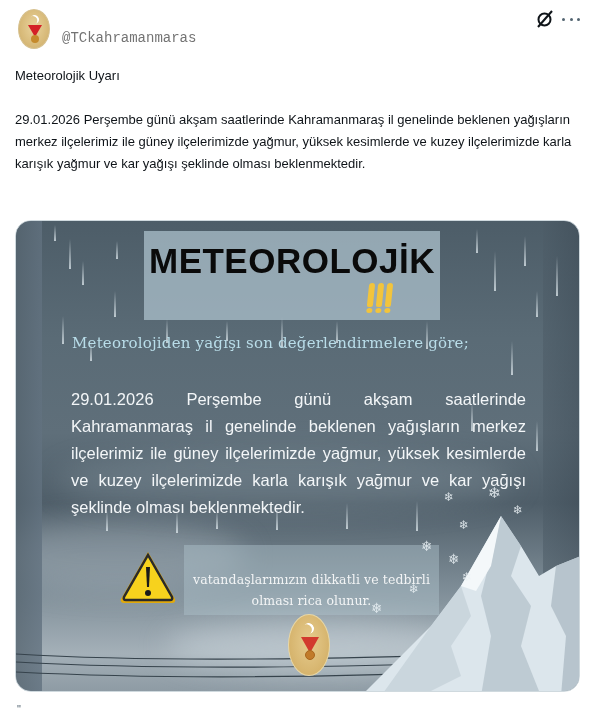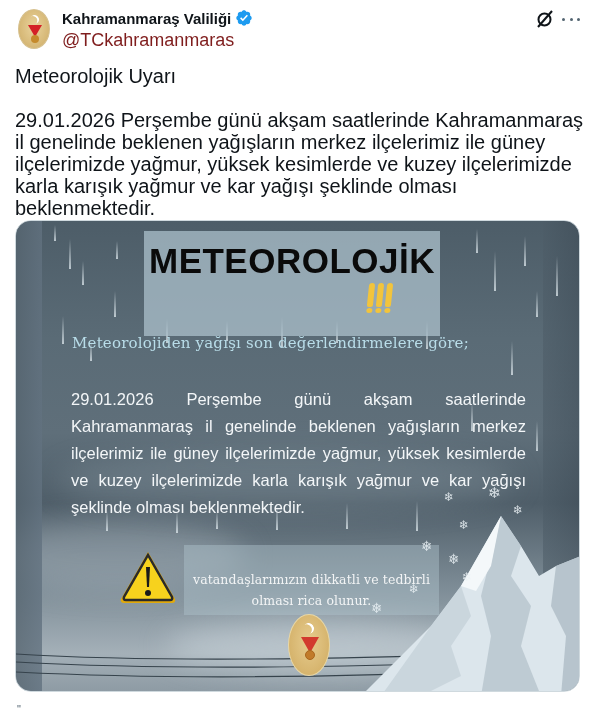--- a/index.html
+++ b/index.html
@@ -12,39 +12,39 @@
             border: 1px solid #d6c08e; }
   .avatar .crescent { position: absolute; left: 11px; top: 5px; width: 9px; height: 9px; border-radius: 50%;
             box-shadow: -2px 0 0 0 #ffffff inset; transform: rotate(-30deg); }
   .avatar .medal-ribbon { position: absolute; left: 9px; top: 15px; width: 0; height: 0;
             border-left: 7px solid transparent; border-right: 7px solid transparent; border-top: 12px solid #d42027; }
   .avatar .medal { position: absolute; left: 12px; top: 25px; width: 8px; height: 8px; border-radius: 50%; background: #c58a2c; }
 
   .name-row { position: absolute; left: 62px; top: 9px; display: flex; align-items: center; }
   .display-name { font-weight: 700; font-size: 15px; color: #0f1419; letter-spacing: 0; }
   .verified { margin-left: 4px; width: 18px; height: 18px; }
-  .handle { position: absolute; left: 62px; top: 30px; font-size: 18px; color: #7f1d1d; }
+  .handle { position: absolute; left: 62px; top: 30px; font-size: 14px; color: #737373; font-family: Liberation Mono, monospace; }
 
   .grok-btn { position: absolute; left: 535px; top: 9px; width: 20px; height: 20px; }
   .more-btn { position: absolute; left: 562px; top: 10px; width: 18px; height: 18px; display: flex; align-items: center; justify-content: space-between; }
   .more-btn span { width: 3px; height: 3px; background: #536471; border-radius: 50%; }
 
-  .tweet-text { position: absolute; left: 15px; top: 65px; width: 572px; font-size: 20px; line-height: 22px; color: #0f1419; }
+  .tweet-text { position: absolute; left: 15px; top: 65px; width: 572px; font-size: 13px; line-height: 22px; color: #0f1419; }
   .tweet-text p { margin: 0; }
   .tweet-text .gap { height: 22px; }
 
   .media { position: absolute; left: 15px; top: 220px; width: 565px; height: 472px; border-radius: 16px; overflow: hidden;
            border: 1px solid #cfd9de;
            background: linear-gradient(180deg, #4d5d68 0%, #5a6b76 25%, #5f6f7a 45%, #4f5e69 60%, #7d8c96 78%, #a4b0b8 92%, #8e9ba4 100%); }
   .media .fold-left { position: absolute; left: 0; top: 0; width: 26px; height: 100%; background: linear-gradient(90deg, #566570, #627280); opacity: .8; }
   .media .fold-right { position: absolute; right: 0; top: 0; width: 36px; height: 100%; background: linear-gradient(90deg, #4d5c67, #3e4c57); opacity: .55; }
   .media .cloud { position: absolute; border-radius: 50%; background: rgba(180,192,200,.35); filter: blur(14px); }
   .rain { position: absolute; width: 1.5px; background: linear-gradient(180deg, rgba(255,255,255,0), rgba(225,235,240,.75)); }
 
-  .title-box { position: absolute; left: 128px; top: 10px; width: 296px; height: 105px; background: rgba(175,195,207,.72); }
+  .title-box { position: absolute; left: 128px; top: 10px; width: 296px; height: 89px; background: rgba(175,195,207,.72); }
   .title-line1 { position: absolute; left: 0; top: 12px; width: 100%; text-align: center; font-weight: 700; font-size: 35px; line-height: 36px; color: #0a0a0a; letter-spacing: .5px; }
   .title-line2 { position: absolute; left: 0; top: 48px; width: 100%; text-align: center; font-weight: 700; font-size: 35px; line-height: 36px; color: #0a0a0a; }
   .excl { position: absolute; left: 224px; top: 52px; display: flex; gap: 3px; }
   .excl span { display: block; width: 6px; height: 24px; background: #f2c43c; border-radius: 3px 3px 2px 2px; position: relative; transform: skewX(-6deg); }
   .excl span::after { content: ""; position: absolute; left: 0; bottom: -6px; width: 6px; height: 5px; background: #f2c43c; border-radius: 50%; }
 
   .subtitle { position: absolute; left: 56px; top: 113px; font-family: "DejaVu Serif", serif; font-size: 15px; color: #b9dde9; letter-spacing: .2px; }
 
   .body-text { position: absolute; left: 55px; top: 165px; width: 455px; font-size: 16.5px; line-height: 27px; color: #f3f6f8; text-align: justify; text-align-last: left; }
 
@@ -67,27 +67,20 @@
   .footer-glyph { position: absolute; left: 17px; top: 703px; font-size: 11px; color: #536471; }
 </style>
 </head>
 <body>
 
 <div class="header">
   <div class="avatar">
     <div class="crescent"></div>
     <div class="medal-ribbon"></div>
     <div class="medal"></div>
-  </div>
-  <div class="name-row">
-    <span class="display-name">Kahramanmaraş Valiliği</span>
-    <svg class="verified" viewBox="0 0 22 22">
-      <path fill="#1d9bf0" d="M20.4 11c0-1.3-.8-2.5-2-3 .4-1.3.1-2.7-.8-3.6-.9-.9-2.3-1.2-3.6-.8-.5-1.2-1.7-2-3-2s-2.5.8-3 2c-1.3-.4-2.7-.1-3.6.8-.9.9-1.2 2.3-.8 3.6-1.2.5-2 1.7-2 3s.8 2.5 2 3c-.4 1.3-.1 2.7.8 3.6.9.9 2.3 1.2 3.6.8.5 1.2 1.7 2 3 2s2.5-.8 3-2c1.3.4 2.7.1 3.6-.8.9-.9 1.2-2.3.8-3.6 1.2-.5 2-1.7 2-3z"></path>
-      <path fill="#fff" d="M9.6 14.9l-3.4-3.4 1.3-1.3 2.1 2.1 4.8-5.2 1.4 1.3z"></path>
-    </svg>
   </div>
   <div class="handle">@TCkahramanmaras</div>
 
   <svg class="grok-btn" viewBox="0 0 20 20">
     <circle cx="9.5" cy="10.5" r="6" fill="none" stroke="#0f1419" stroke-width="2"></circle>
     <line x1="3" y1="18" x2="17" y2="2" stroke="#0f1419" stroke-width="2"></line>
   </svg>
   <div class="more-btn">
     <span></span>
     <span></span>

